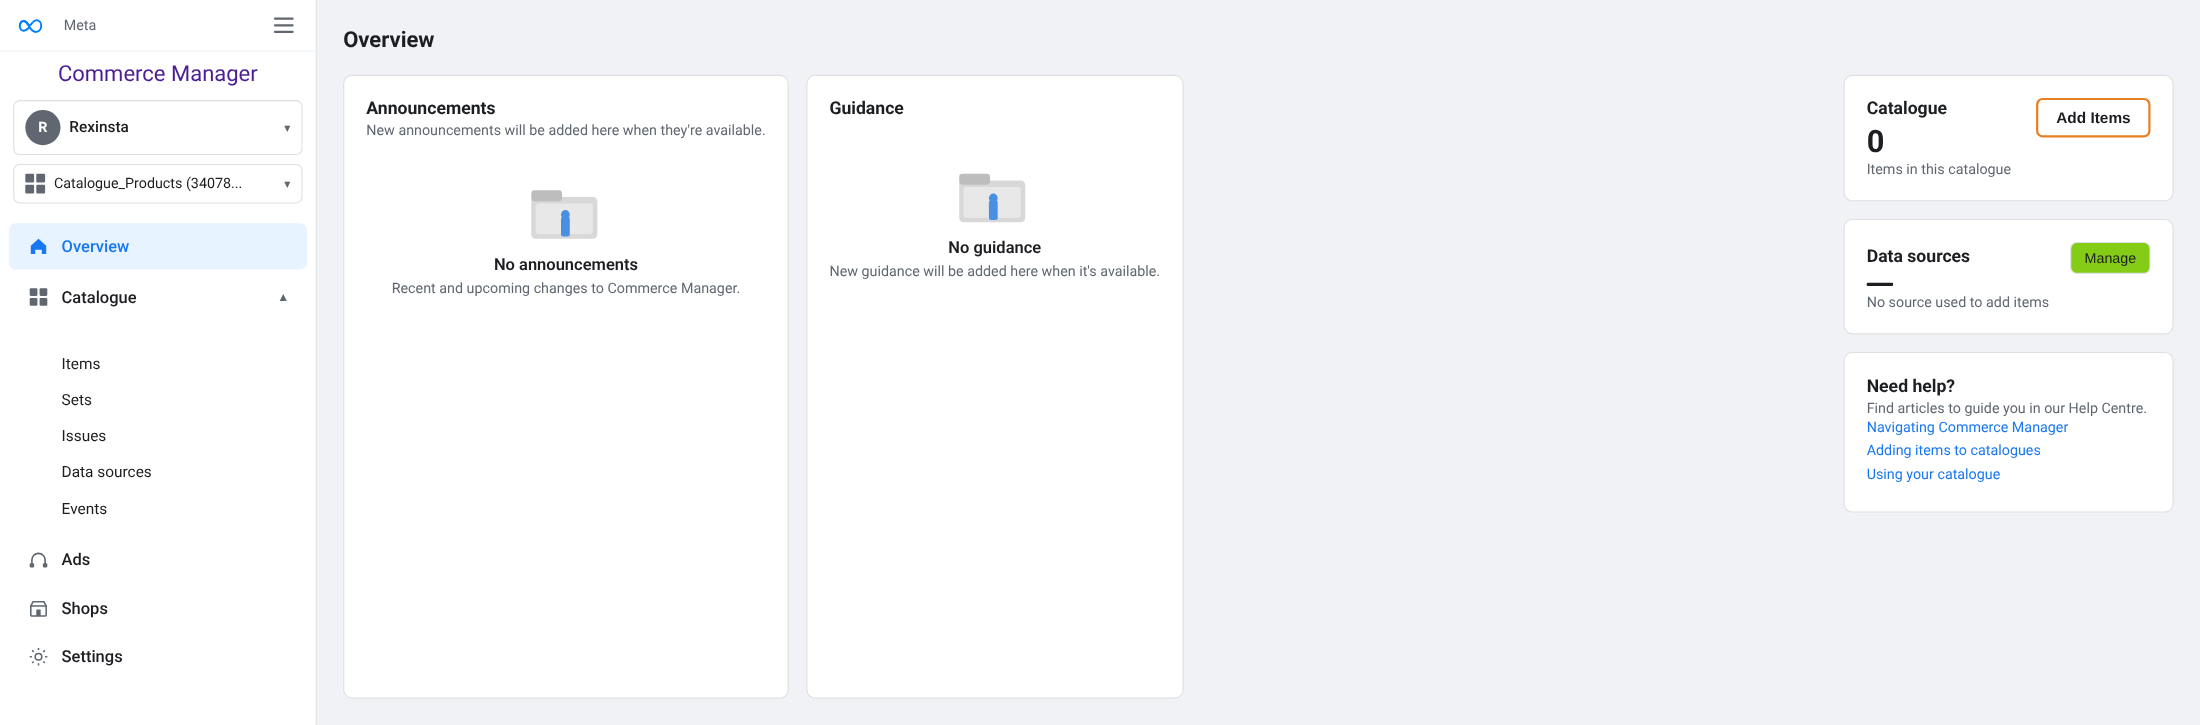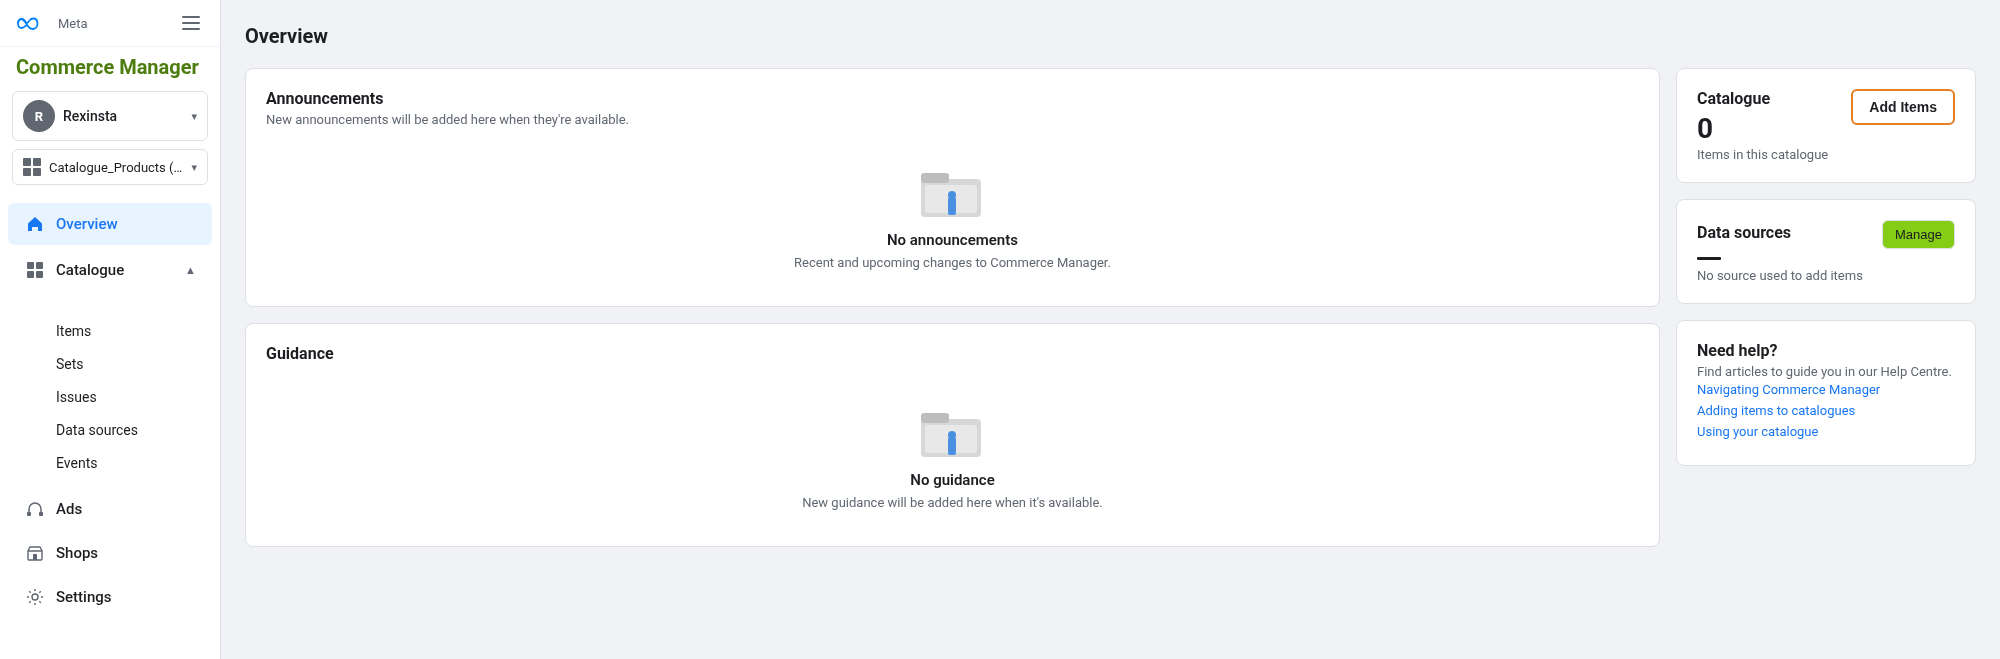--- a/index.html
+++ b/index.html
@@ -1,26 +1,26 @@
 <!DOCTYPE html>
 <html><head>
   <meta charset="utf-8">
   <style>
     * { box-sizing: border-box; margin: 0; padding: 0; }
     body { font-family: -apple-system, BlinkMacSystemFont, 'Segoe UI', Roboto, Helvetica, Arial, sans-serif; background: #f0f2f5; display: flex; height: 659px; overflow: hidden; font-size: 14px; color: #1c1e21; }
 
     
-    .sidebar { width: 221px; background: #fff; border-right: 1px solid #dddfe2; display: flex; flex-direction: column; flex-shrink: 0; height: 659px; overflow-y: auto; }
+    .sidebar { width: 288px; background: #fff; border-right: 1px solid #dddfe2; display: flex; flex-direction: column; flex-shrink: 0; height: 659px; overflow-y: auto; }
     .sidebar-header { padding: 12px 16px; display: flex; align-items: center; justify-content: space-between; border-bottom: 1px solid #f0f2f5; }
     .meta-logo { display: flex; align-items: center; gap: 6px; }
     .meta-logo svg { width: 36px; height: 16px; }
     .hamburger { cursor: pointer; display: flex; flex-direction: column; gap: 4px; padding: 4px; }
     .hamburger span { display: block; width: 18px; height: 2px; background: #606770; border-radius: 1px; }
 
-    .sidebar-title { padding: 8px 16px 12px; font-size: 20px; font-weight: 700; color: #4d7c0f; }
+    .sidebar-title { padding: 8px 16px 12px; font-size: 20px; font-weight: 400; color: #4c1d95; text-align: center; }
 
     .sidebar-account { margin: 0 12px 8px; border: 1px solid #dddfe2; border-radius: 6px; padding: 8px 10px; display: flex; align-items: center; gap: 8px; cursor: pointer; }
     .avatar-circle { width: 32px; height: 32px; border-radius: 50%; background: #606770; color: #fff; display: flex; align-items: center; justify-content: center; font-weight: 700; font-size: 13px; flex-shrink: 0; }
     .account-name { font-size: 14px; font-weight: 500; flex: 1; }
     .chevron-icon { color: #606770; font-size: 11px; }
 
     .sidebar-catalogue { margin: 0 12px 12px; border: 1px solid #dddfe2; border-radius: 6px; padding: 8px 10px; display: flex; align-items: center; gap: 8px; cursor: pointer; }
     .grid-icon { width: 18px; height: 18px; display: grid; grid-template-columns: 1fr 1fr; gap: 2px; flex-shrink: 0; }
     .grid-icon span { background: #606770; border-radius: 1px; }
     .catalogue-name { font-size: 13px; flex: 1; color: #1c1e21; overflow: hidden; text-overflow: ellipsis; white-space: nowrap; }
@@ -36,21 +36,21 @@
     .nav-section-left { display: flex; align-items: center; gap: 10px; }
     .nav-subitems { padding: 0 0 4px; margin-top: 24px; }
     .nav-subitem { padding: 8px 16px 8px 48px; cursor: pointer; font-size: 14px; color: #1c1e21; border-radius: 6px; margin: 1px 8px; }
 
     
     .main { flex: 1; display: flex; flex-direction: column; overflow-y: auto; padding: 24px; gap: 16px; background: #f0f2f5; }
 
     .page-title { font-size: 20px; font-weight: 700; color: #1c1e21; margin-bottom: 4px; }
 
     .content-layout { display: flex; gap: 16px; flex: 1; }
-    .left-column { flex: 1; display: flex; flex-direction: column; gap: 16px; }
+    .left-column { flex: 1; display: flex; gap: 16px; }
     .right-column { width: 300px; display: flex; flex-direction: column; gap: 16px; flex-shrink: 0; }
 
     .card { background: #fff; border-radius: 8px; border: 1px solid #dddfe2; padding: 20px; }
 
     
     .card-title { font-size: 16px; font-weight: 700; margin-bottom: 4px; }
     .card-subtitle { font-size: 13px; color: #606770; }
     .empty-state { display: flex; flex-direction: column; align-items: center; padding: 24px 0 16px; }
     .empty-title { font-size: 15px; font-weight: 600; margin-bottom: 6px; }
     .empty-desc { font-size: 13px; color: #606770; text-align: center; }

